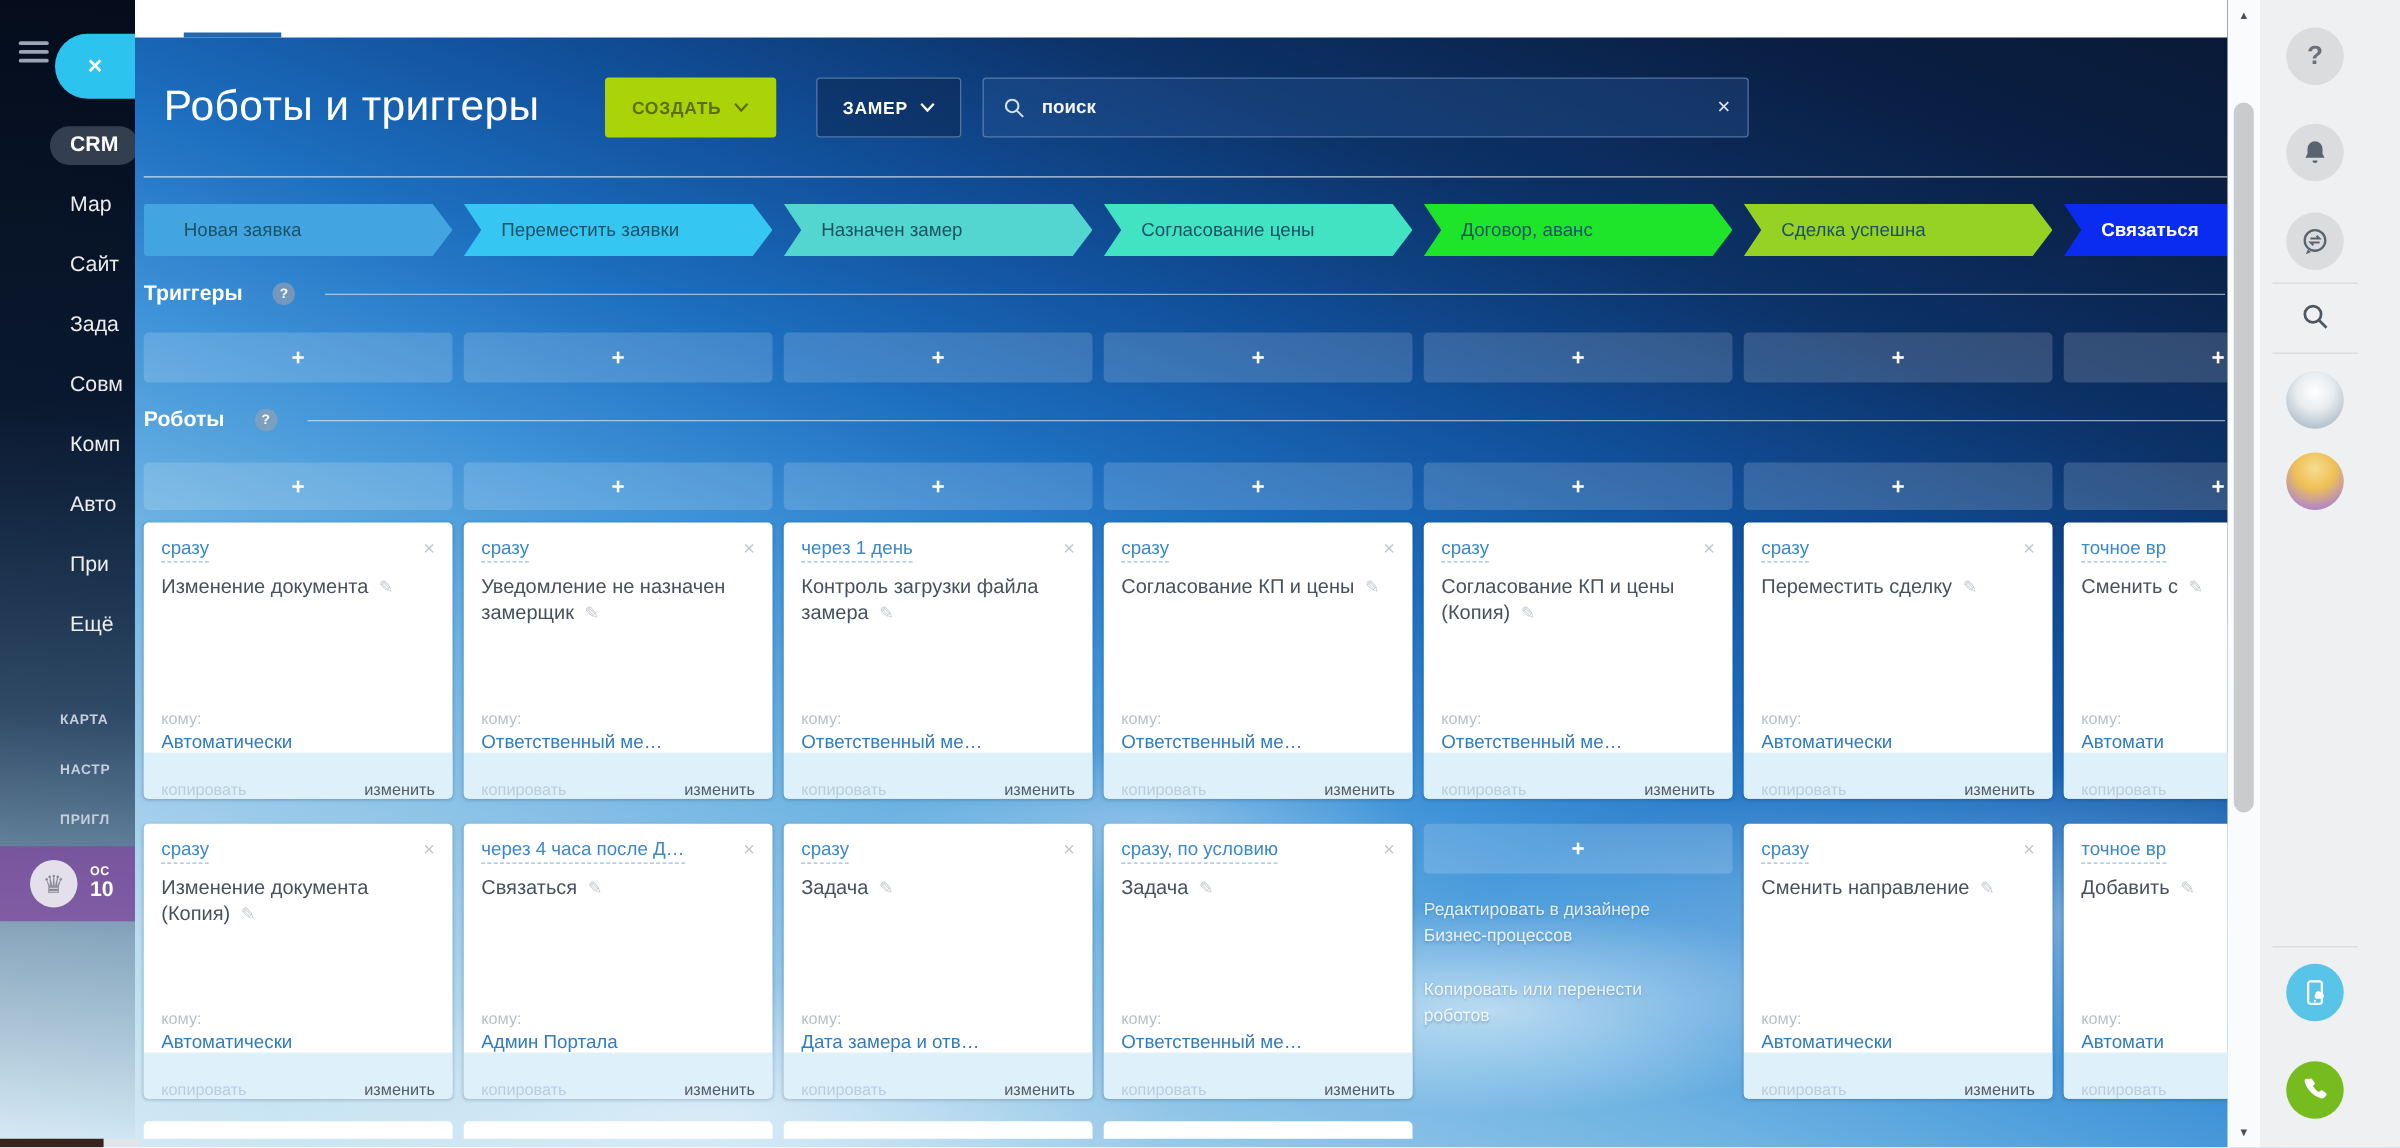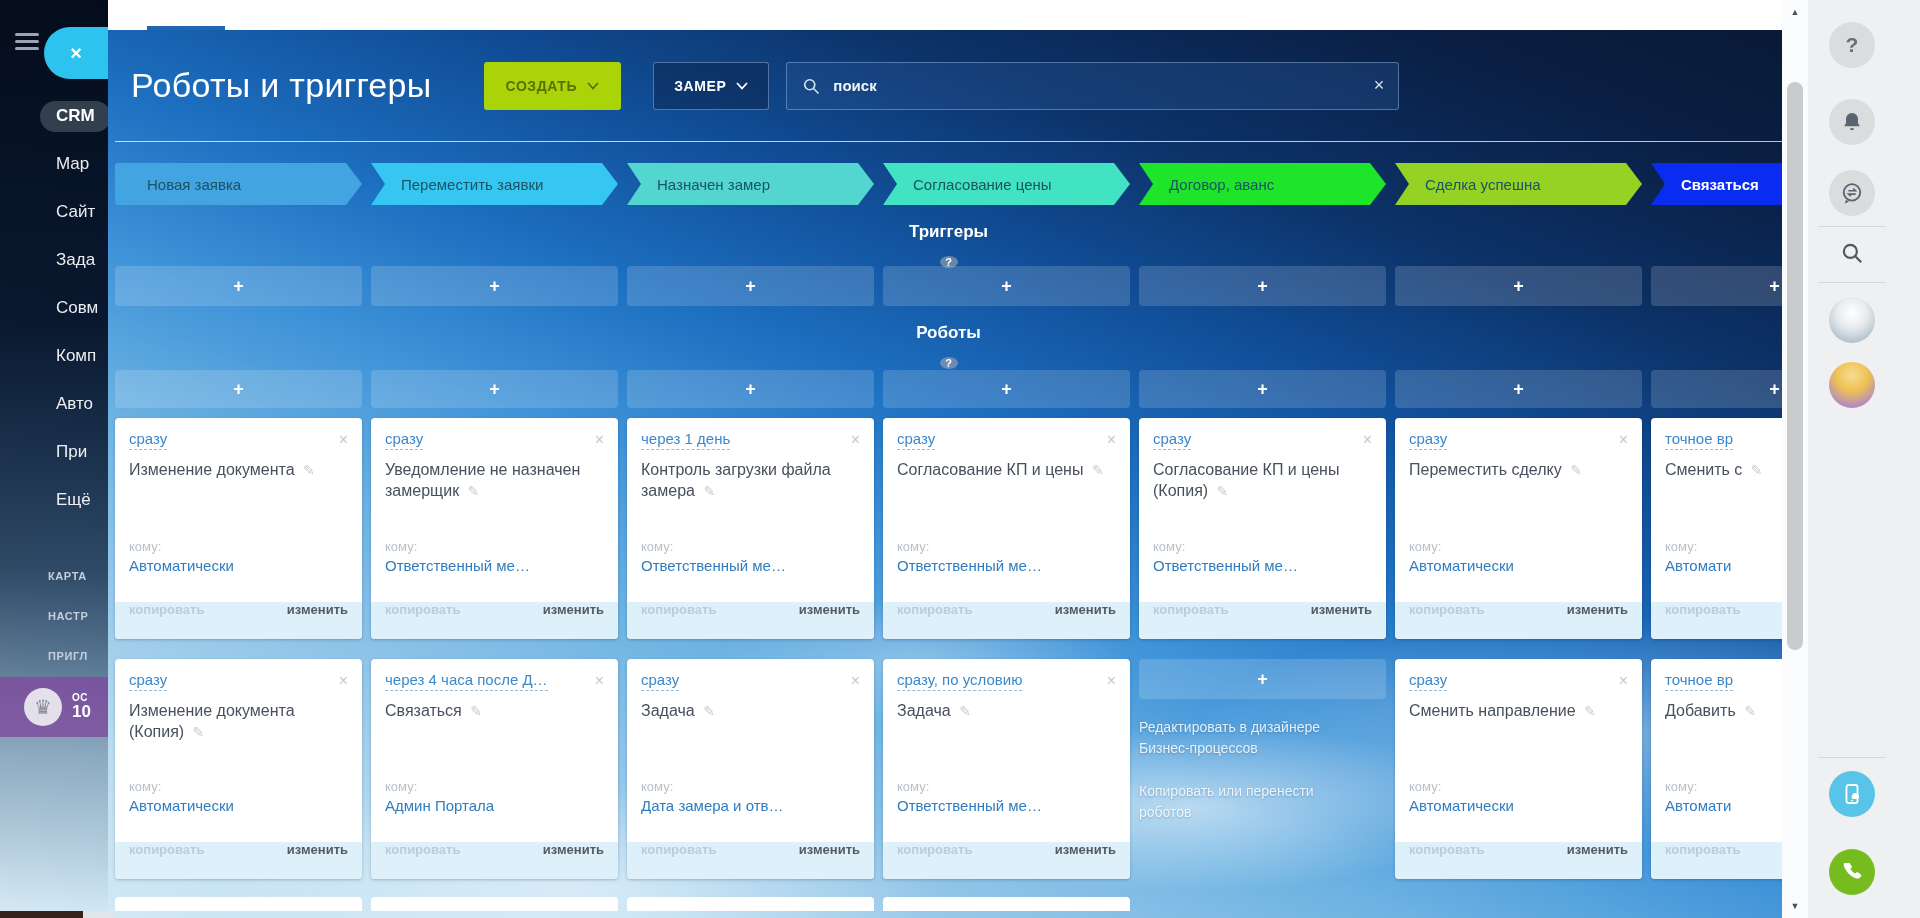--- a/index.html
+++ b/index.html
@@ -80,21 +80,21 @@
   .head-divider { height:1px; background:rgba(255,255,255,.75); margin:0 0 0 7px; }
   
   .stage-row { display:flex; gap:9px; padding-left:7px; margin-top:21px; height:42px; }
   .stage { flex:0 0 247px; display:flex; align-items:center; padding-left:30px;
     font-size:15px; font-weight:500; cursor:pointer;
     clip-path:polygon(0 0, calc(100% - 16px) 0, 100% 50%, calc(100% - 16px) 100%, 0 100%, 14px 50%); }
   .stage.first { clip-path:polygon(0 0, calc(100% - 16px) 0, 100% 50%, calc(100% - 16px) 100%, 0 100%);
     padding-left:32px; border-radius:3px 0 0 3px; }
   .stage.link-btn { font-weight:700; }
   
-  .section-head { display:flex; align-items:center; gap:14px; padding-left:7px; margin-top:17px; height:26px;flex-direction:column; }
+  .section-head { display:flex; align-items:center; gap:24px; padding-left:7px; margin-top:17px; height:26px; }
   .section-title { color:#fff; font-size:17px; font-weight:600; }
   .qmark { width:18px; height:18px; border-radius:50%; background:rgba(150,162,176,.65);
     color:#fff; font-size:11px; font-weight:700; display:flex; align-items:center; justify-content:center; cursor:pointer; }
   .head-line { flex:1; height:1px; background:rgba(255,255,255,.55); margin-right:2px; }
   .add-row { display:flex; gap:9px; padding-left:7px; margin-top:18px; height:40px; }
   .add-row.robots { margin-top:21px; height:38px; }
   .add-cell { flex:0 0 247px; border-radius:4px; background:rgba(255,255,255,.16);
     display:flex; align-items:center; justify-content:center;
     color:#fff; font-size:18px; font-weight:700; cursor:pointer; }
   
@@ -105,22 +105,22 @@
     padding:12px 14px 0 14px; box-shadow:0 1px 3px rgba(0,30,60,.25); overflow:hidden; }
   .card-top { display:flex; align-items:center; }
   .when { color:#3c88c9; font-size:15px; text-decoration:none;
     border-bottom:1px dashed rgba(60,136,201,.55); padding-bottom:2px; cursor:pointer; white-space:nowrap; }
   .card-close { margin-left:auto; color:#c3c8cd; font-size:16px; line-height:14px; cursor:pointer; }
   .card-title { margin-top:9px; color:#47505c; font-size:16px; line-height:1.32; }
   .pencil { color:#c6cbd0; font-size:14px; margin-left:4px; cursor:pointer; }
   .to-label { margin-top:auto; color:#b9c0c8; font-size:13px; }
   .to-link { color:#2f7cc0; font-size:15px; text-decoration:none; margin-top:3px; cursor:pointer;
     white-space:nowrap; overflow:hidden; }
-  .card-footer { margin:28px -14px 0 -14px; background:#def0fa; height:37px;
-    display:flex; align-items:flex-start; padding:0 14px;font-weight:bold; }
+  .card-footer { margin:0 -14px 0 -14px; background:#def0fa; height:37px;
+    display:flex; align-items:flex-end; padding:0 14px; }
   .copy-btn { color:#b7cfdd; font-size:13px; cursor:pointer; }
   .edit-btn { margin-left:auto; color:#535b65; font-size:13px; cursor:pointer; }
   
   .col-extra { height:100%; display:flex; flex-direction:column; }
   .col-extra .add-cell { flex:0 0 40px; }
   .bg-link { margin-top:18px; color:rgba(255,255,255,.85); font-size:14px; line-height:1.5;
     text-decoration:none; width:210px; cursor:pointer; text-shadow:0 1px 2px rgba(40,80,120,.35); }
   .bg-link + .bg-link { margin-top:22px; }
   
   .peek-row { display:flex; gap:9px; padding-left:7px; margin-top:18px; height:14px; }

